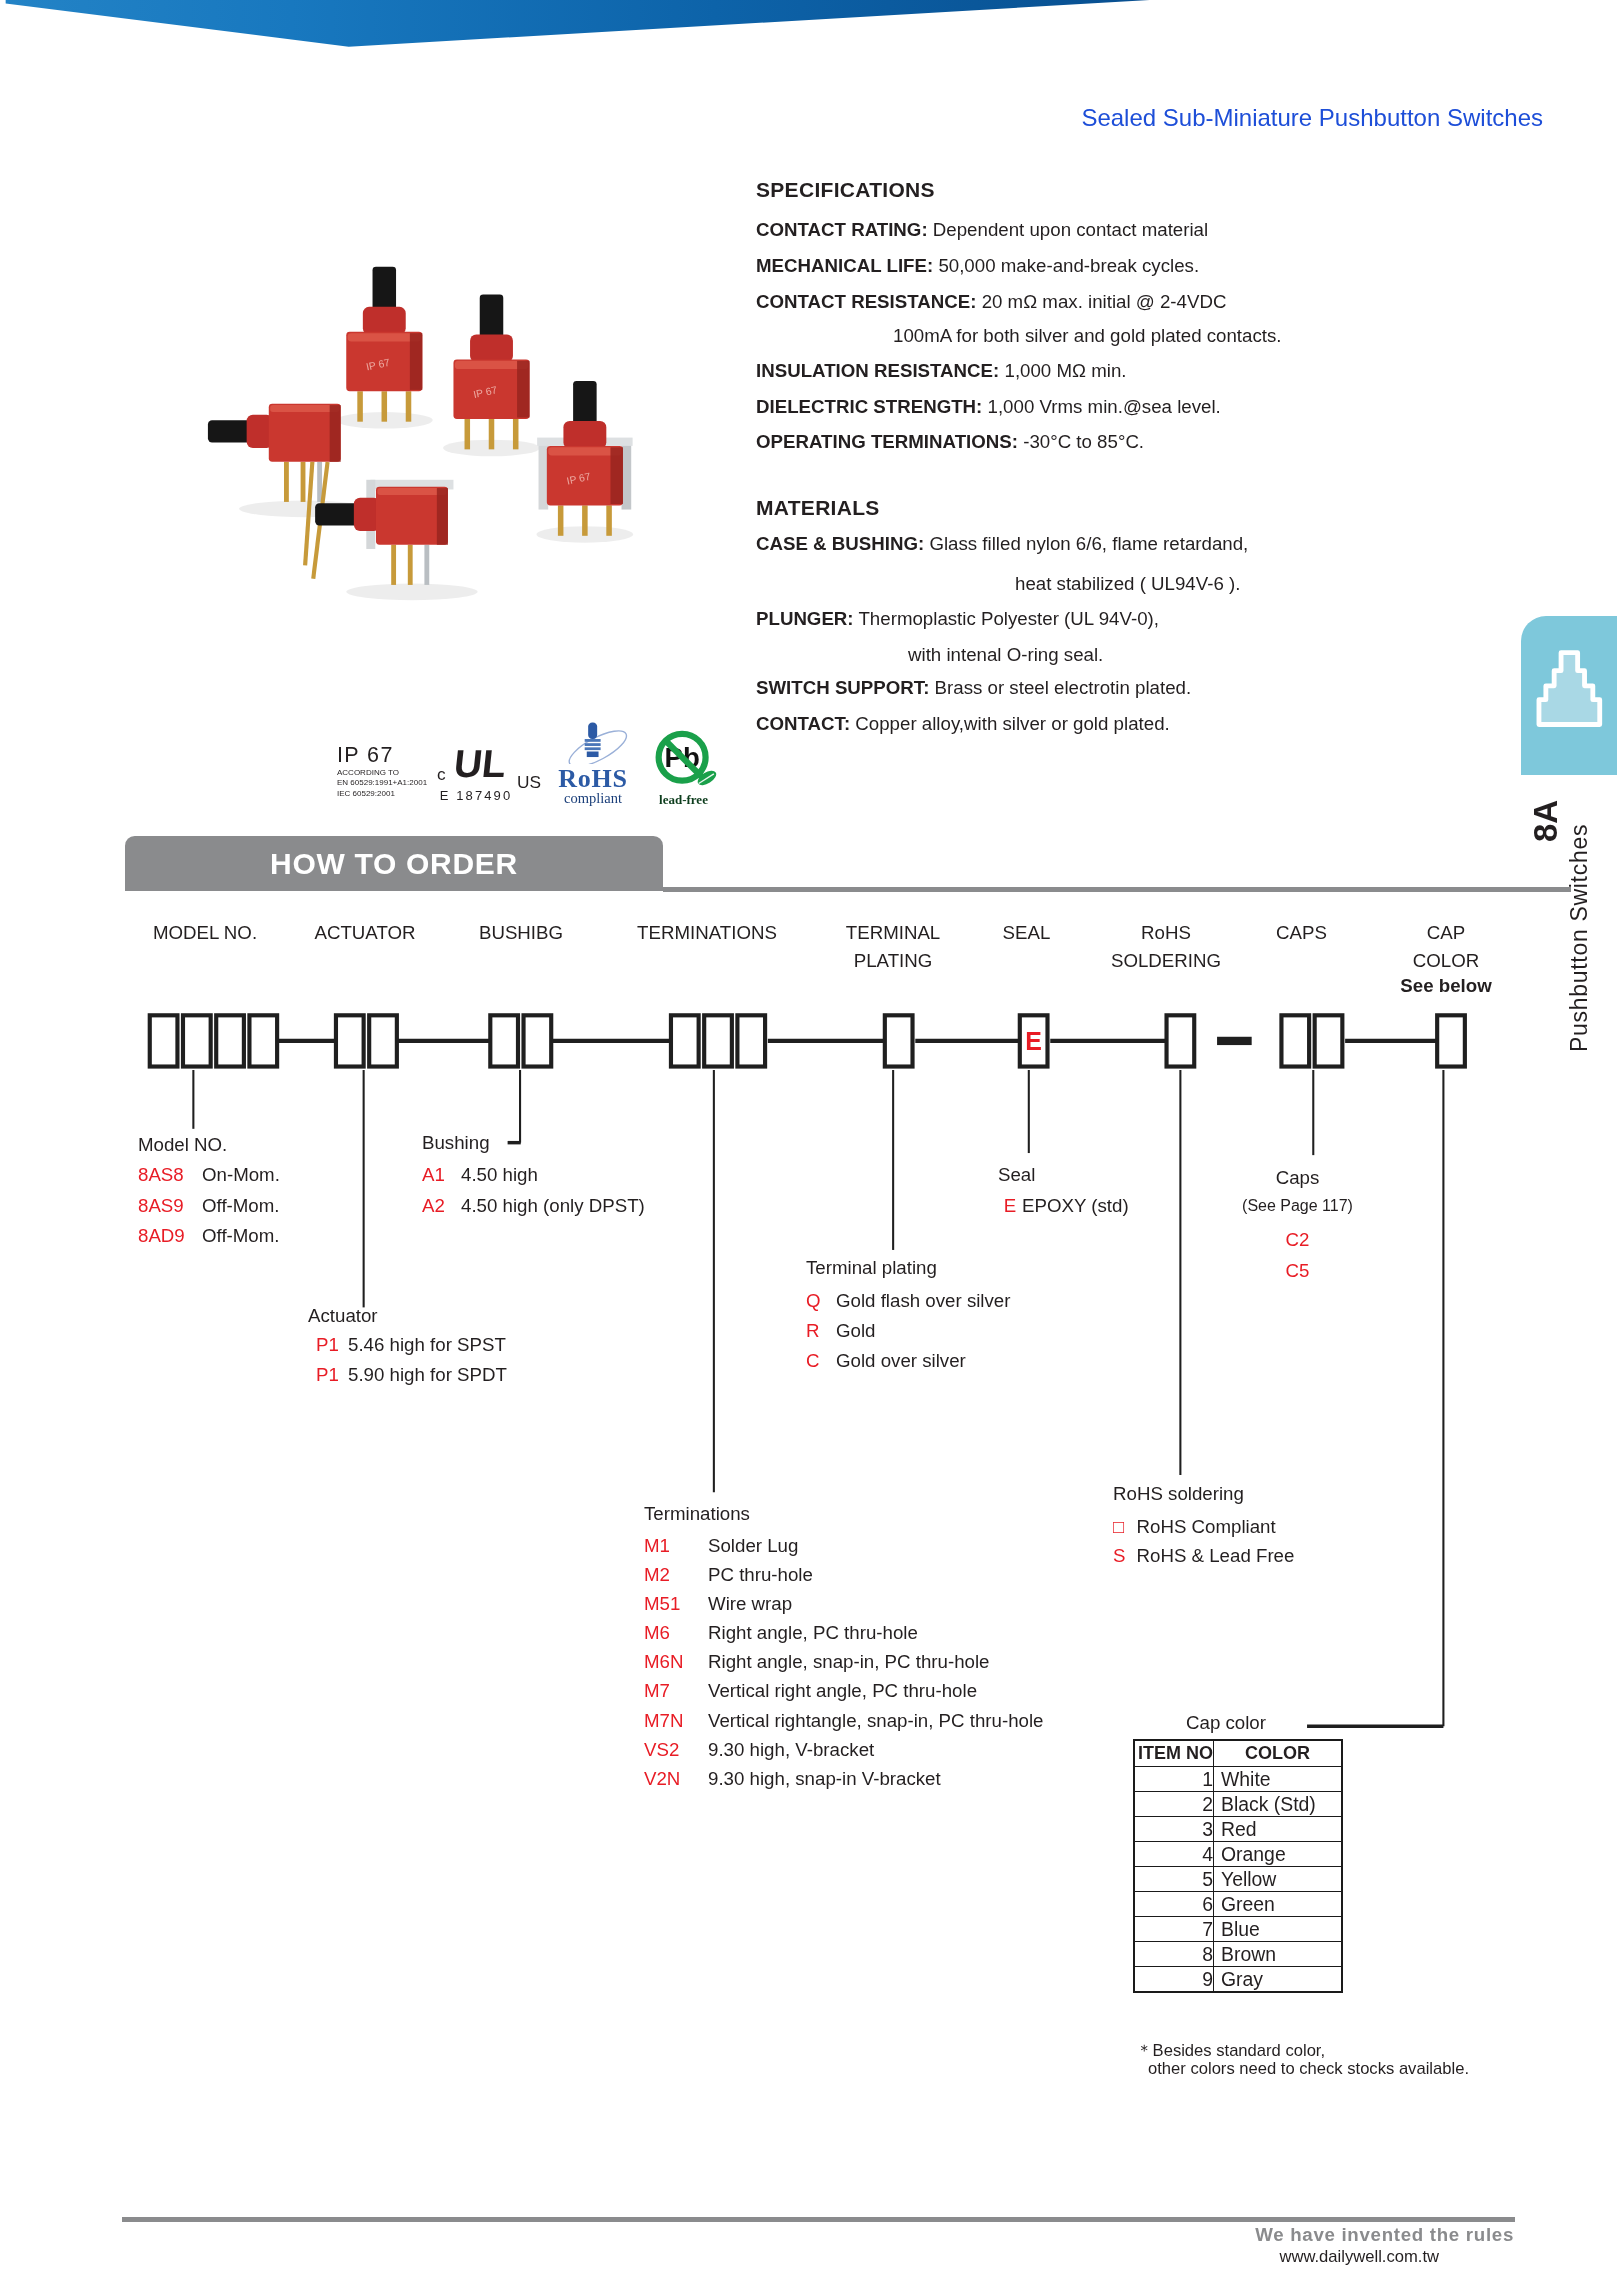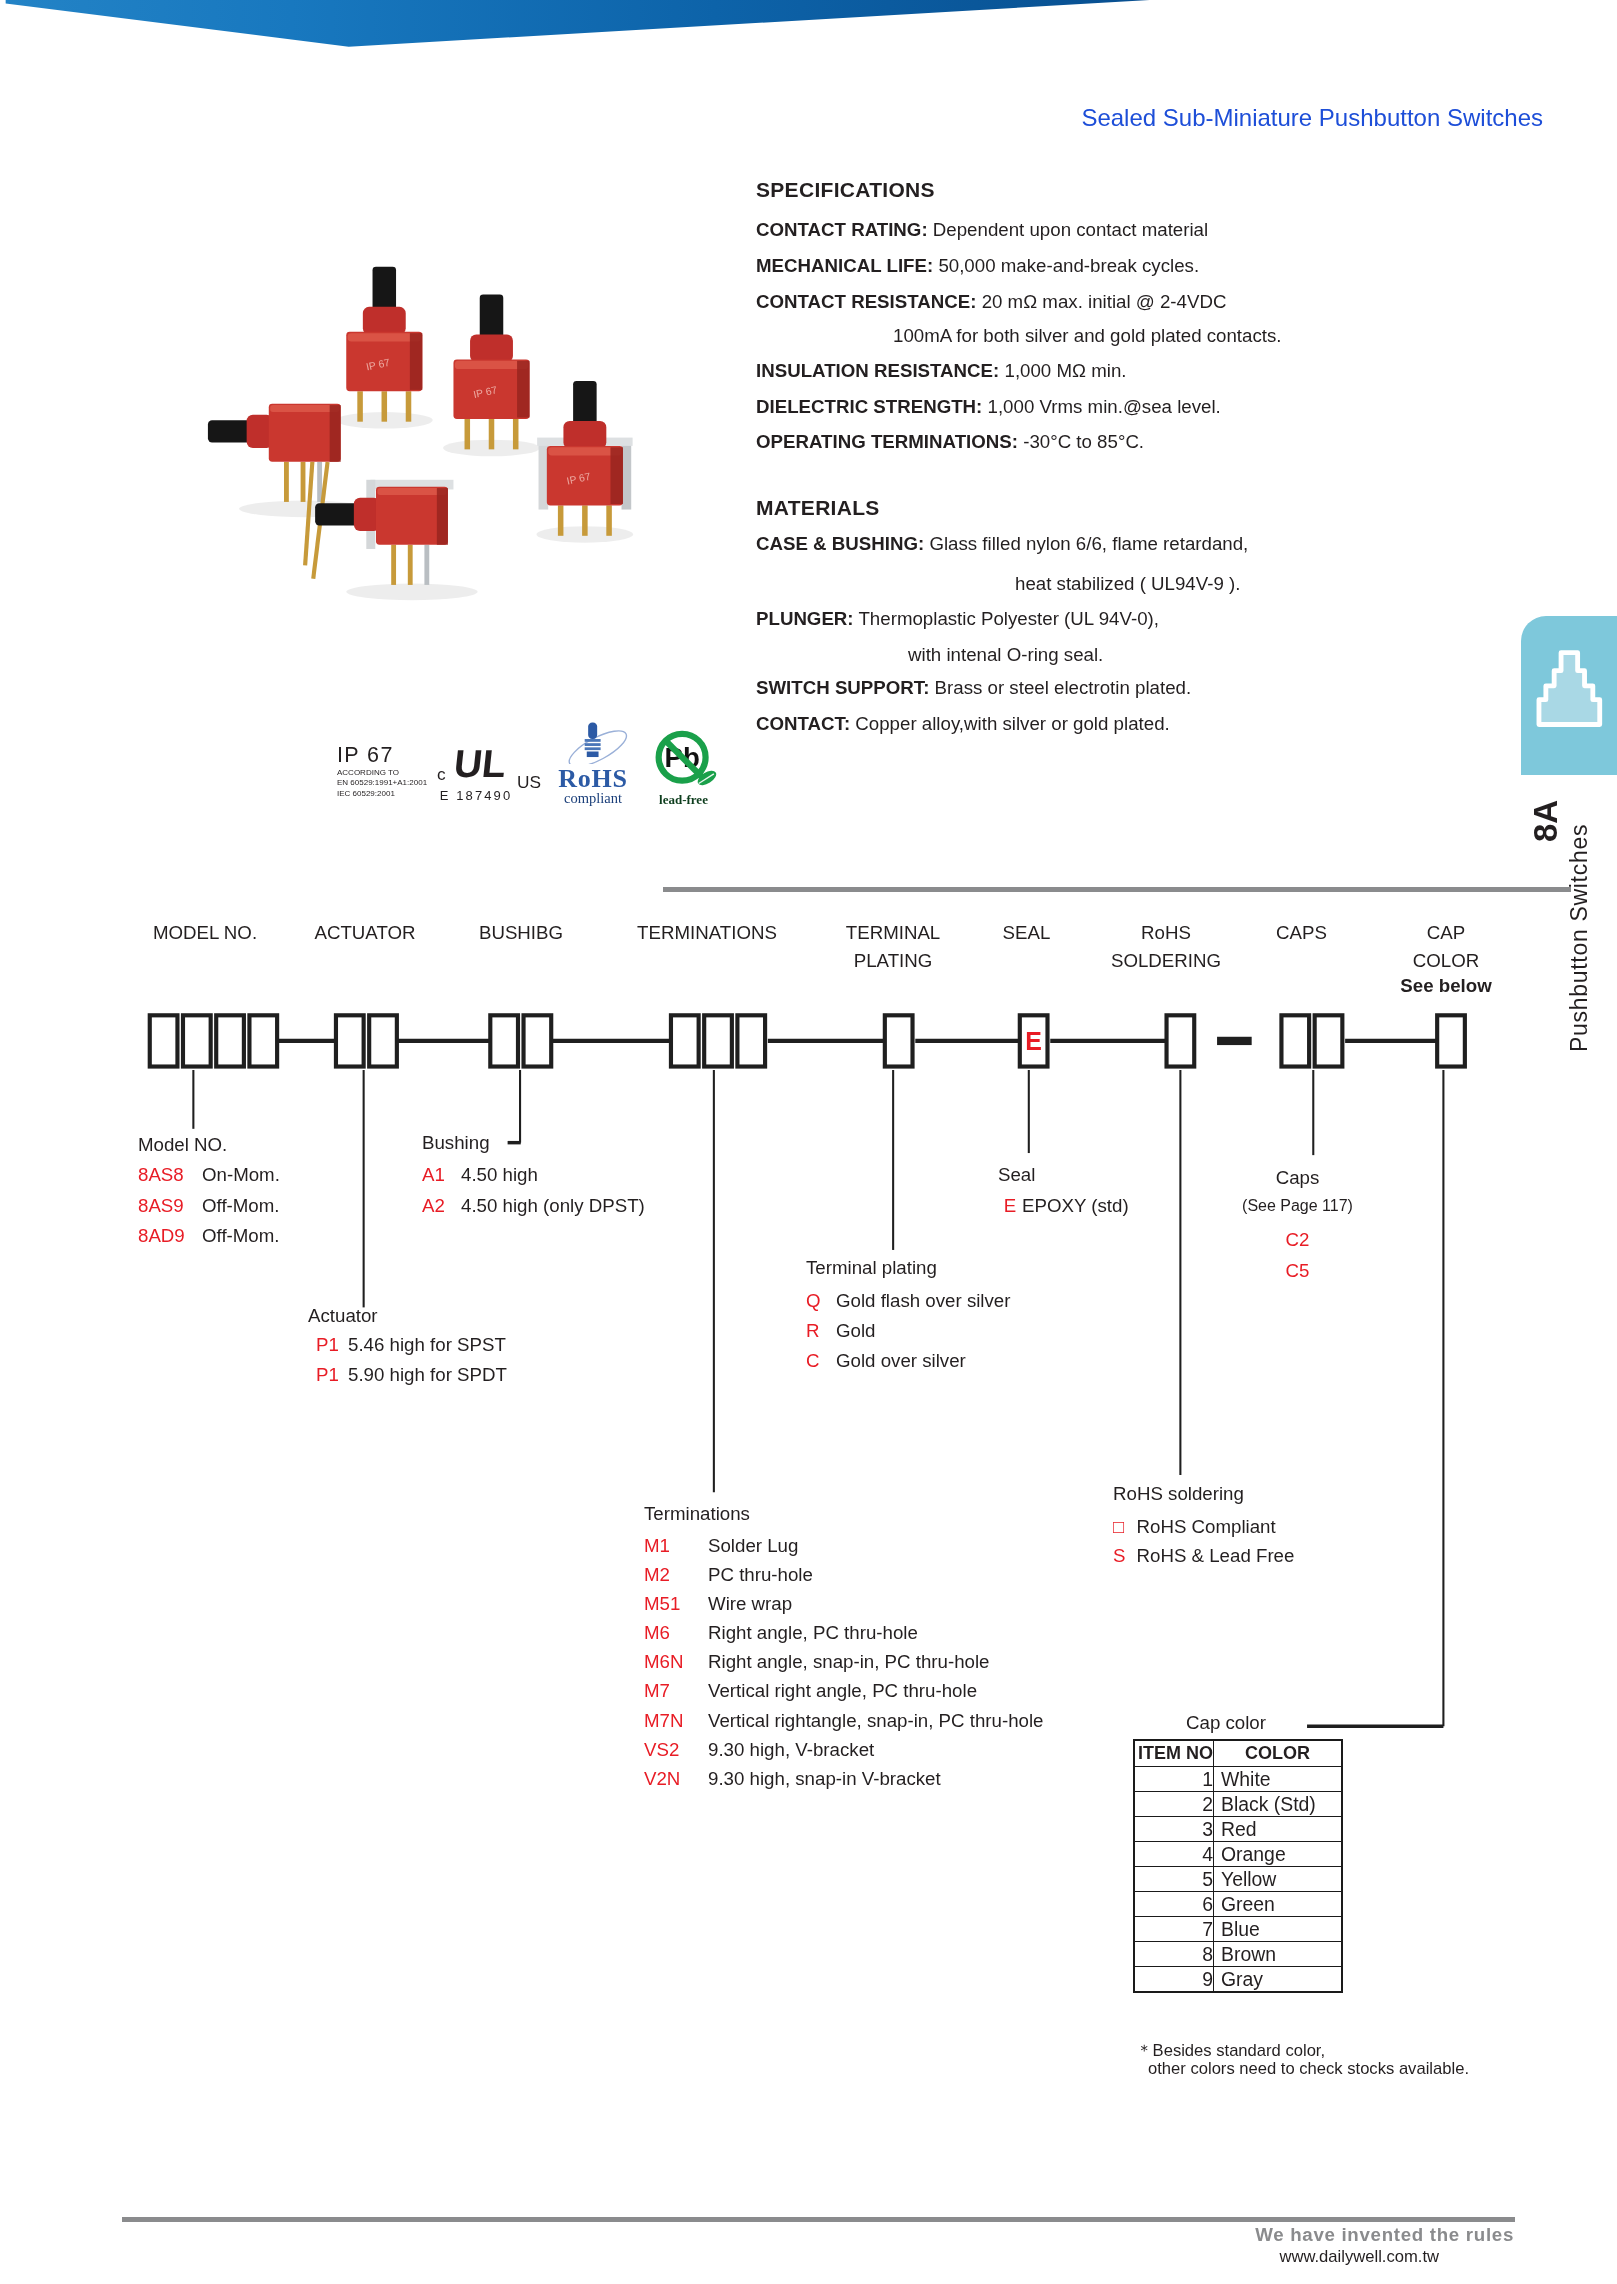--- a/index.html
+++ b/index.html
@@ -133,21 +133,21 @@
     <div class="tech-line" style="top:114px;"><b>CONTACT RESISTANCE:</b> <span>20 mΩ max. initial @ 2-4VDC</span></div>
     <div class="tech-line" style="top:148px;left:137px;"><span>100mA for both silver and gold plated contacts.</span></div>
     <div class="tech-line" style="top:183px;"><b>INSULATION RESISTANCE:</b> <span>1,000 MΩ min.</span></div>
     <div class="tech-line" style="top:219px;"><b>DIELECTRIC STRENGTH:</b> <span>1,000 Vrms min.@sea level.</span></div>
     <div class="tech-line" style="top:254px;"><b>OPERATING TERMINATIONS:</b> <span>-30°C to 85°C.</span></div>
   </div>
 
   <div class="abs tech-block" style="left:756px;top:495px;height:249px;">
     <div class="tech-heading" style="top:1.4px;">MATERIALS</div>
     <div class="tech-line" style="top:38px;"><b>CASE &amp; BUSHING:</b> <span>Glass filled nylon 6/6, flame retardand,</span></div>
-    <div class="tech-line" style="top:78px;left:259px;"><span>heat stabilized ( UL94V-9 ).</span></div>
+    <div class="tech-line" style="top:78px;left:259px;"><span>heat stabilized ( UL94V-6 ).</span></div>
     <div class="tech-line" style="top:113px;"><b>PLUNGER:</b> <span>Thermoplastic Polyester (UL 94V-0),</span></div>
     <div class="tech-line" style="top:149px;left:152px;"><span>with intenal O-ring seal.</span></div>
     <div class="tech-line" style="top:182px;"><b>SWITCH SUPPORT:</b> <span>Brass or steel electrotin plated.</span></div>
     <div class="tech-line" style="top:218px;"><b>CONTACT:</b> <span>Copper alloy,with silver or gold plated.</span></div>
   </div>
 
   <div class="abs" style="left:337px;top:743px;">
     <div id="ip67-title">IP 67</div>
     <div class="cert-small">ACCORDING TO</div>
     <div class="cert-small">EN 60529:1991+A1:2001</div>
@@ -178,20 +178,21 @@
     <svg width="69" height="64" viewBox="0 0 100 92">
       <circle cx="48" cy="42" r="34" fill="none" stroke="#1aa04a" stroke-width="9"></circle>
       <text x="48" y="56" text-anchor="middle" font-size="40" font-weight="bold" fill="#111" font-family="Liberation Sans,sans-serif">Pb</text>
       <line x1="22" y1="16" x2="76" y2="70" stroke="#1aa04a" stroke-width="9"></line>
       <ellipse cx="84" cy="72" rx="15" ry="8" fill="#1aa04a" transform="rotate(-32 84 72)"></ellipse>
       <line x1="72" y1="80" x2="94" y2="66" stroke="#e9f6ee" stroke-width="2"></line>
     </svg>
     <div class="pb-label">lead-free</div>
   </div>
 
+  <div class="abs" id="order-banner">HOW TO ORDER</div>
   <div class="abs" id="order-rule"></div>
 
   <div class="abs col-head" style="left:136px;width:138px;">
       <div>MODEL NO.</div>
     </div>
   <div class="abs col-head" style="left:296px;width:138px;">
       <div>ACTUATOR</div>
     </div>
   <div class="abs col-head" style="left:452px;width:138px;">
       <div>BUSHIBG</div>

